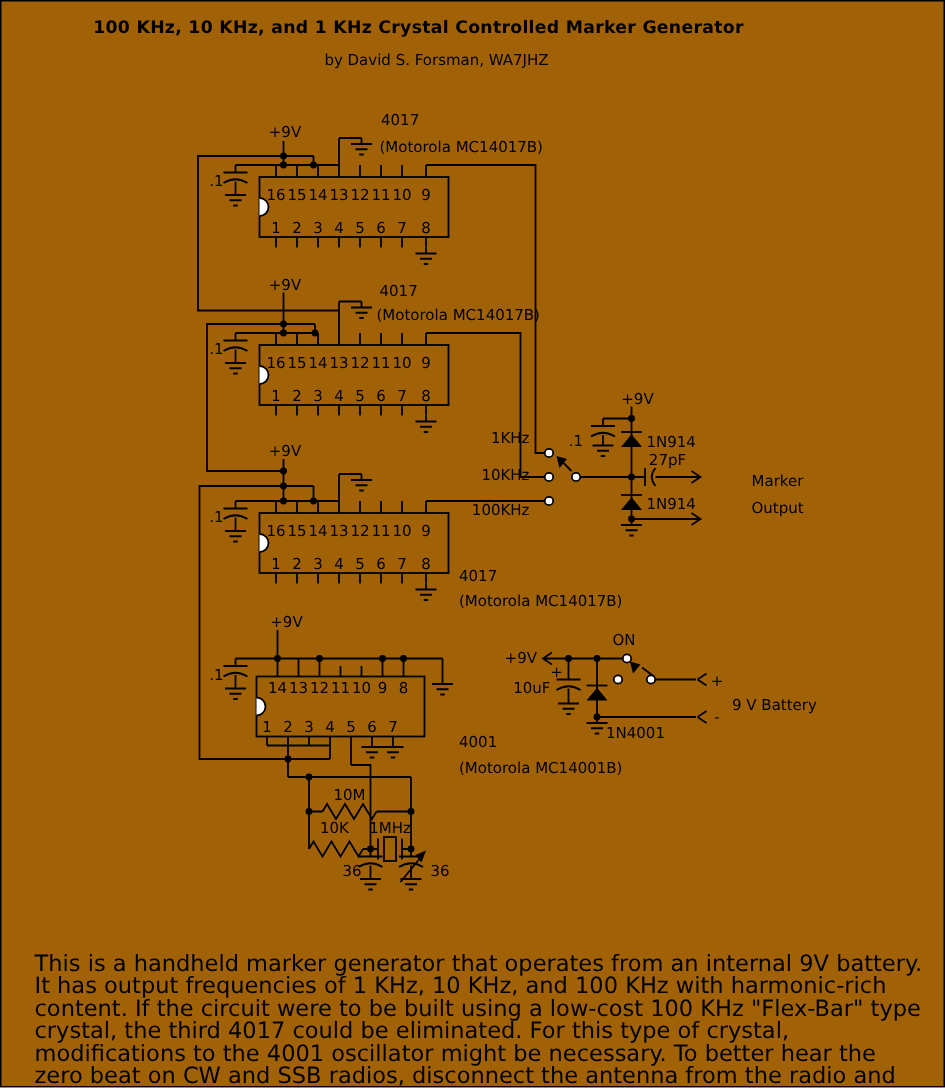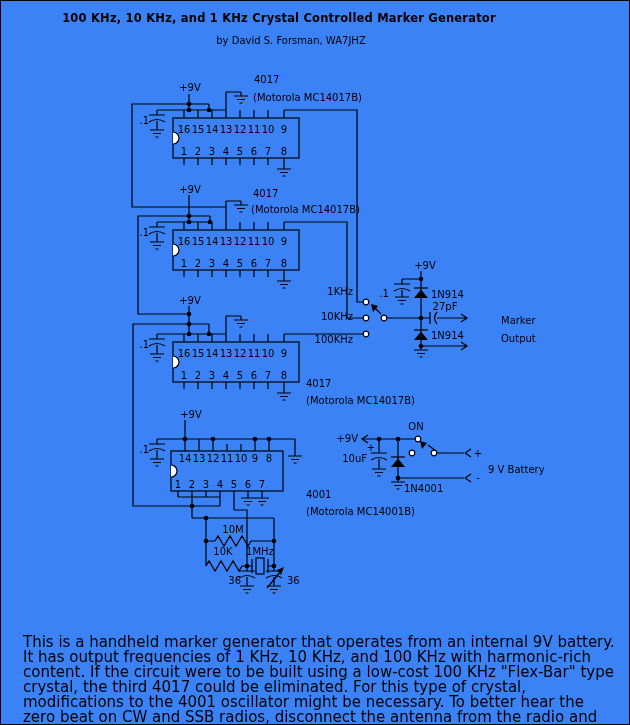--- a/index.html
+++ b/index.html
@@ -1,16 +1,16 @@
 <!DOCTYPE html>
 <html><head>
 <meta charset="utf-8">
 <style>
   html,body{margin:0;padding:0;background:#fff;}
-  .page{position:relative;width:630px;height:725px;background:#3b82f6;border:1px solid #000;box-sizing:border-box;font-family:"DejaVu Sans",sans-serif;overflow:hidden;}
+  .page{position:relative;width:630px;height:725px;background:#a16207;border:1px solid #000;box-sizing:border-box;font-family:"DejaVu Sans",sans-serif;overflow:hidden;}
   .title{position:absolute;left:0;top:10px;width:556px;text-align:center;font-size:11.5px;font-weight:bold;color:#000;letter-spacing:.2px;}
   .byline{position:absolute;left:0;top:34px;width:556px;text-align:center;font-size:10px;color:#000;padding-left:12px;}
   .footer{position:absolute;left:22px;top:634px;width:592px;font-size:15px;line-height:15px;color:#000;}
   svg{position:absolute;left:0;top:0;}
   .w{stroke:#000;stroke-width:1.2;fill:none;}
   .t{font-family:"DejaVu Sans",sans-serif;font-size:10px;fill:#000;}
   .tm{text-anchor:middle;}
   .te{text-anchor:end;}
   .pt{font-family:"DejaVu Sans",sans-serif;font-size:10px;fill:#000;text-anchor:middle;}
 </style>

